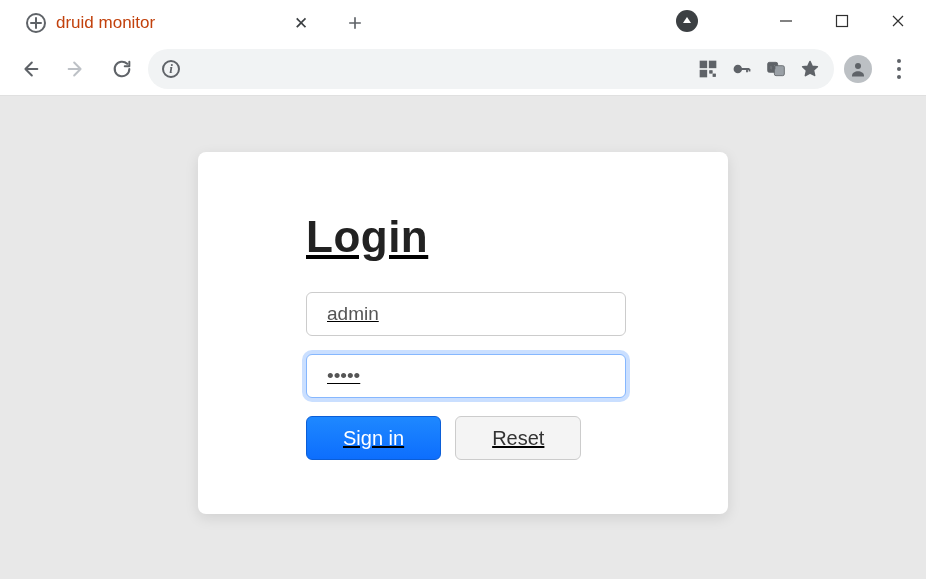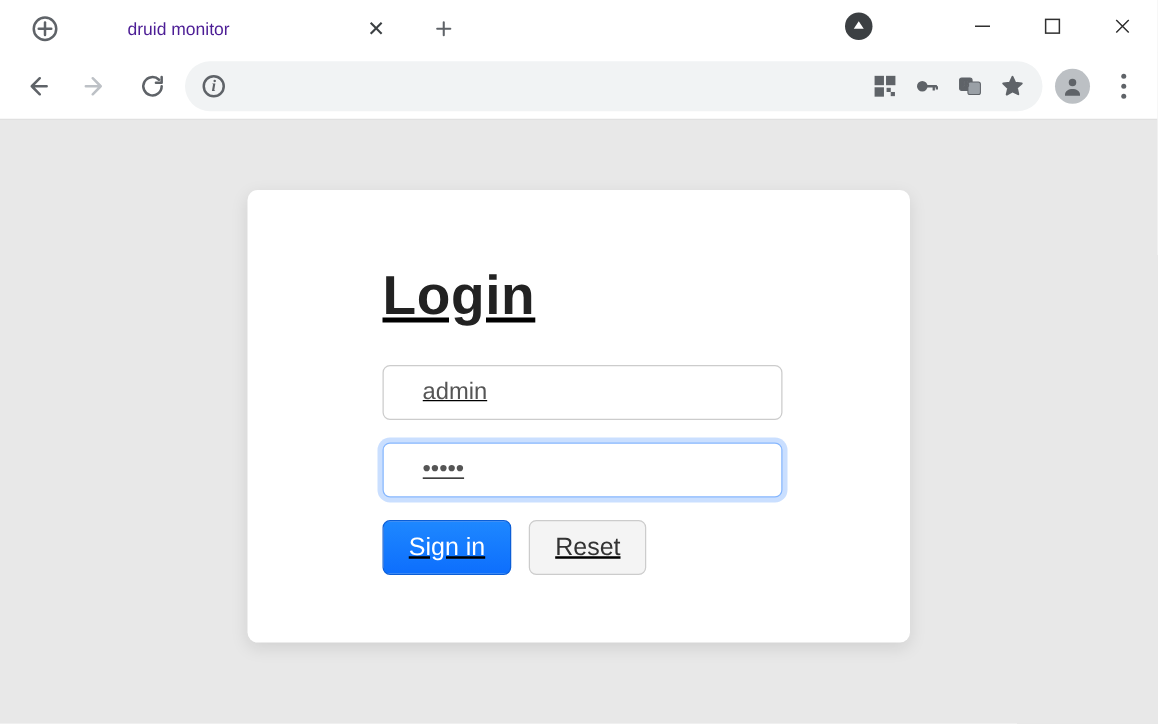--- a/index.html
+++ b/index.html
@@ -36,21 +36,21 @@
     .tab .favicon::before {
       content: "";
       position: absolute; left: 2px; right: 2px; top: 7px; height: 2px;
       background: #5f6368; border-radius: 1px;
     }
     .tab .favicon::after {
       content: "";
       position: absolute; top: 2px; bottom: 2px; left: 7px; width: 2px;
       background: #5f6368; border-radius: 1px;
     }
-    .tab-title { font-size: 14px; color: #4c1d95; flex: 1; white-space: nowrap; overflow: hidden; text-overflow: ellipsis; margin-left: 46px; }
+    .tab-title { font-size: 17px; color: #c2410c; flex: 1; white-space: nowrap; overflow: hidden; text-overflow: ellipsis; }
     .tab-close { width: 18px; height: 18px; display: flex; align-items: center; justify-content: center; color: #3c4043; font-size: 17px; cursor: pointer; }
     .newtab {
       width: 30px; height: 30px; margin-left: 16px; margin-bottom: 4px;
       display: flex; align-items: center; justify-content: center;
       color: #5f6368; border-radius: 50%; cursor: pointer;
     }
     .newtab svg { width: 18px; height: 18px; }
     .titlebar-spacer { flex: 1; }
     .titlebar-badge {
       align-self: center; width: 22px; height: 22px; border-radius: 50%;
@@ -124,36 +124,36 @@
       font-weight: 700;
       color: #222;
       margin-bottom: 30px;
       letter-spacing: 0.5px;
     }
     .field {
       width: 320px;
       height: 44px;
       border: 1px solid #ccc;
       border-radius: 6px;
-      padding: 0 31px;
+      padding: 0 20px;
       font-size: 19px;
       color: #555;
       display: block;
       margin-bottom: 18px;
       outline: none;
       background: #fff;
     }
     .field.focused {
       border: 1px solid #86b7fe;
       box-shadow: 0 0 0 4px rgba(13,110,253,0.22);
     }
     .btn-row { display: flex; gap: 14px; margin-top: 6px; }
     .btn {
       height: 44px;
-      padding: 0 20px;
+      padding: 0 36px;
       border-radius: 6px;
       font-size: 20px;
       cursor: pointer;
       border: 1px solid transparent;
       display: inline-flex; align-items: center; justify-content: center;
     }
     .btn-primary {
       background: linear-gradient(#1e88ff, #0d6efd);
       color: #fff;
       border-color: #0b5ed7;

